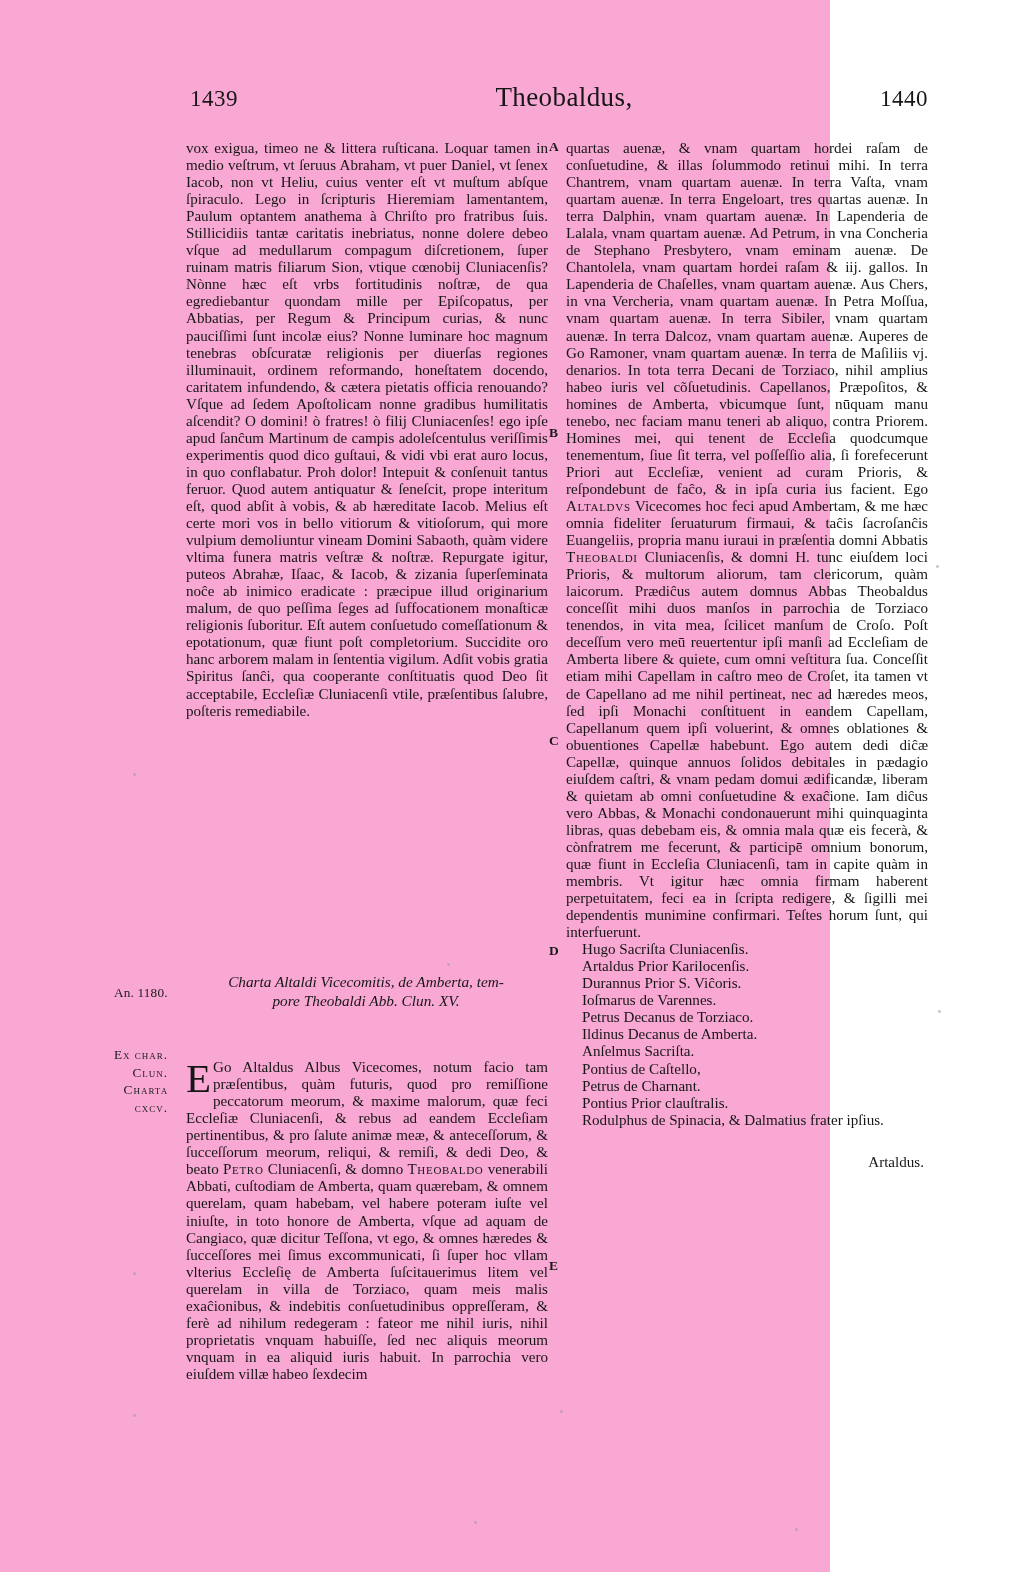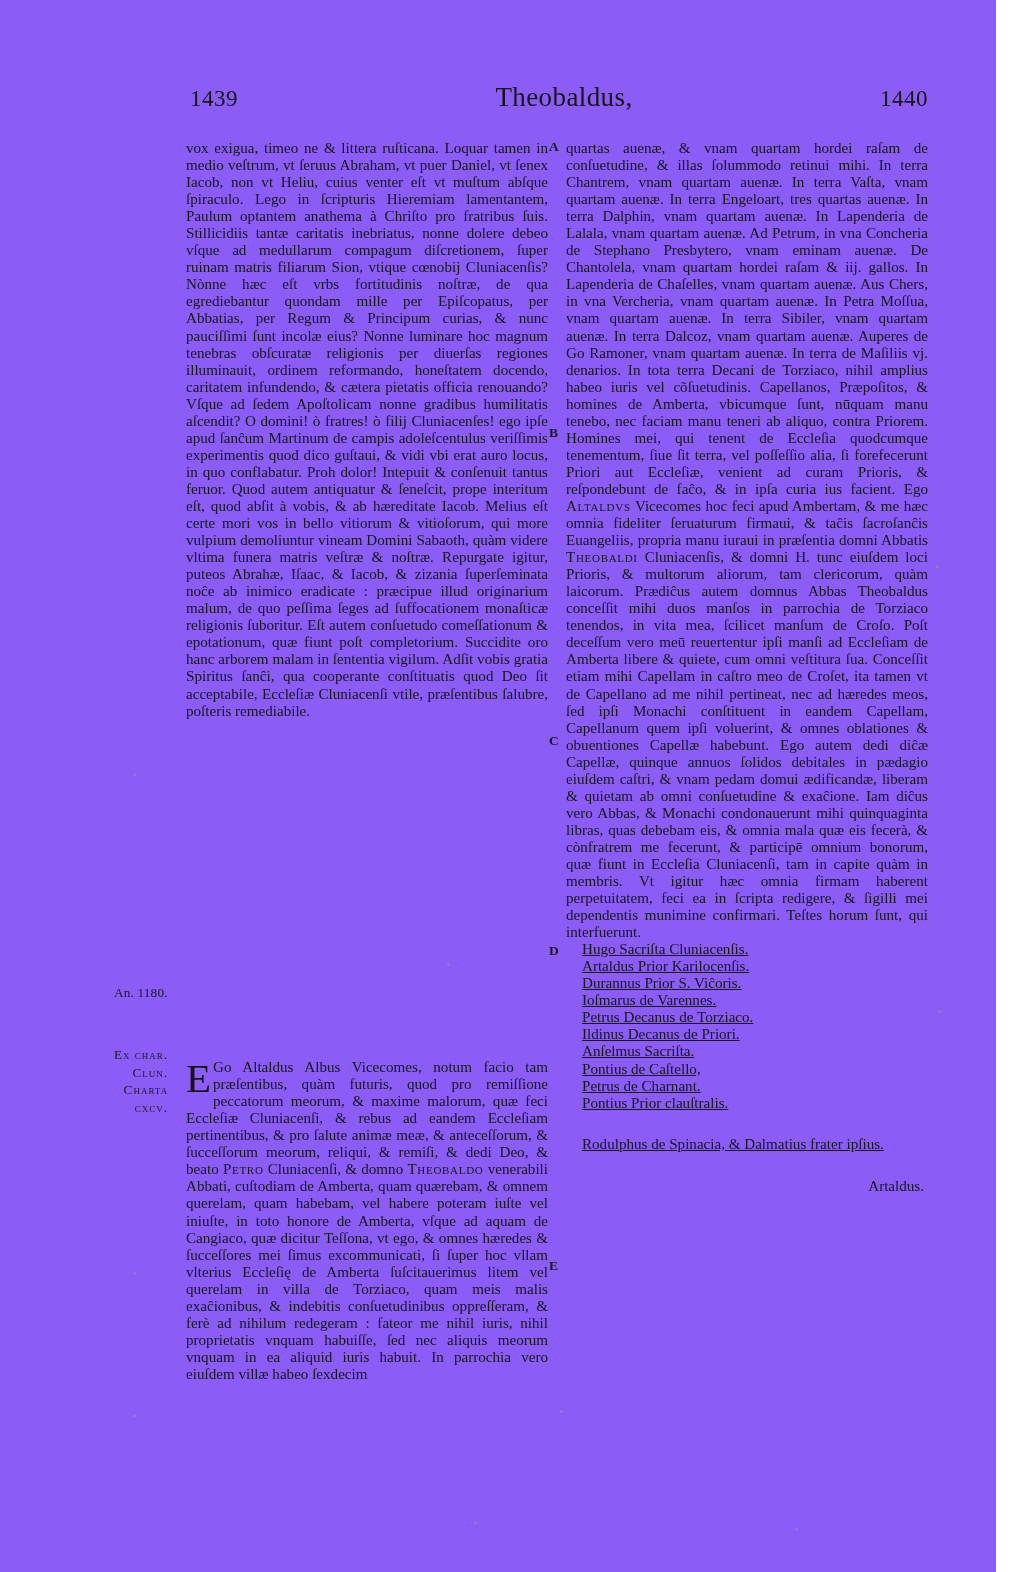--- a/index.html
+++ b/index.html
@@ -11,23 +11,23 @@
     width: 1024px;
     height: 1572px;
     position: relative;
     font-family: "Liberation Serif", "DejaVu Serif", serif;
     color: #161616;
     overflow: hidden;
   }
   .page {
     position: absolute;
     left: 0; top: 0;
-    width: 996px;
+    width: 830px;
     height: 1572px;
-    background: #8b5cf6;
+    background: #f9a8d4;
   }
 
   
   .runhead {
     position: absolute;
     left: 180px;
     top: 86px;
     width: 760px;
     height: 34px;
   }
@@ -137,27 +137,25 @@
 
   
   .witness-list {
     margin: 0;
     padding: 0;
     list-style: none;
   }
   .witness-list li {
     text-indent: 16px;
     white-space: nowrap;
-    text-decoration: underline;
   }
   .witness-wrap {
     white-space: normal;
     text-indent: 16px;
     text-align: justify;
-    margin-top: 24px;
   }
   .signature {
     text-align: right;
     margin-top: 25px;
     padding-right: 4px;
   }
 
   
   .speck {
     position: absolute;
@@ -180,20 +178,24 @@
   <span class="divletter" style="left:549px; top:139px;">A</span>
   <span class="divletter" style="left:549px; top:425px;">B</span>
   <span class="divletter" style="left:549px; top:733px;">C</span>
   <span class="divletter" style="left:549px; top:943px;">D</span>
   <span class="divletter" style="left:549px; top:1258px;">E</span>
 
   <div class="col col-left">
     <p>vox exigua, timeo ne &amp; littera ruſticana. Loquar tamen in medio veſtrum, vt ſeruus Abraham, vt puer Daniel, vt ſenex Iacob, non vt Heliu, cuius venter eſt vt muſtum abſque ſpiraculo. Lego in ſcripturis Hieremiam lamentantem, Paulum optantem anathema à Chriſto pro fratribus ſuis. Stillicidiis tantæ caritatis inebriatus, nonne dolere debeo vſque ad medullarum compagum diſcretionem, ſuper ruinam matris filiarum Sion, vtique cœnobij Cluniacenſis? Nònne hæc eſt vrbs fortitudinis noſtræ, de qua egrediebantur quondam mille per Epiſcopatus, per Abbatias, per Regum &amp; Principum curias, &amp; nunc pauciſſimi ſunt incolæ eius? Nonne luminare hoc magnum tenebras obſcuratæ religionis per diuerſas regiones illuminauit, ordinem reformando, honeſtatem docendo, caritatem infundendo, &amp; cætera pietatis officia renouando? Vſque ad ſedem Apoſtolicam nonne gradibus humilitatis aſcendit? O domini! ò fratres! ò filij Cluniacenſes! ego ipſe apud ſanĉum Martinum de campis adoleſcentulus veriſſimis experimentis quod dico guſtaui, &amp; vidi vbi erat auro locus, in quo conflabatur. Proh dolor! Intepuit &amp; conſenuit tantus feruor. Quod autem antiquatur &amp; ſeneſcit, prope interitum eſt, quod abſit à vobis, &amp; ab hæreditate Iacob. Melius eſt certe mori vos in bello vitiorum &amp; vitioſorum, qui more vulpium demoliuntur vineam Domini Sabaoth, quàm videre vltima funera matris veſtræ &amp; noſtræ. Repurgate igitur, puteos Abrahæ, Iſaac, &amp; Iacob, &amp; zizania ſuperſeminata noĉe ab inimico eradicate : præcipue illud originarium malum, de quo peſſima ſeges ad ſuffocationem monaſticæ religionis ſuboritur. Eſt autem conſuetudo comeſſationum &amp; epotationum, quæ fiunt poſt completorium. Succidite oro hanc arborem malam in ſententia vigilum. Adſit vobis gratia Spiritus ſanĉi, qua cooperante conſtituatis quod Deo ſit acceptabile, Eccleſiæ Cluniacenſi vtile, præſentibus ſalubre, poſteris remediabile.</p>
   </div>
 
+  <div class="charter-head">
+    <div>Charta Altaldi Vicecomitis, de Amberta, tem-</div>
+    <div>pore Theobaldi Abb. Clun. XV.</div>
+  </div>
 
   <div class="margin-note note-year">An. 1180.</div>
   <div class="margin-note note-source">
     <div>Ex char.</div>
     <div>Clun.</div>
     <div>Charta</div>
     <div>cxcv.</div>
   </div>
 
   <div class="charter-body">
@@ -202,21 +204,21 @@
 
   <div class="col col-right">
     <p><span>quartas auenæ, &amp; vnam quartam hordei raſam de conſuetudine, &amp; illas ſolummodo retinui mihi. In terra Chantrem, vnam quartam auenæ. In terra Vaſta, vnam quartam auenæ. In terra Engeloart, tres quartas auenæ. In terra Dalphin, vnam quartam auenæ. In Lapenderia de Lalala, vnam quartam auenæ. Ad Petrum, in vna Concheria de Stephano Presbytero, vnam eminam auenæ. De Chantolela, vnam quartam hordei raſam &amp; iij. gallos. In Lapenderia de Chaſelles, vnam quartam auenæ. </span><span class="it">Aus Chers</span><span>, in vna Vercheria, vnam quartam auenæ. In Petra Moſſua, vnam quartam auenæ. In terra Sibiler, vnam quartam auenæ. In terra Dalcoz, vnam quartam auenæ. Auperes de Go Ramoner, vnam quartam auenæ. In terra de Maſiliis vj. denarios. In tota terra Decani de Torziaco, nihil amplius habeo iuris vel cõſuetudinis. Capellanos, Præpoſitos, &amp; homines de Amberta, vbicumque ſunt, nūquam manu tenebo, nec faciam manu teneri ab aliquo, contra Priorem. Homines mei, qui tenent de Eccleſia quodcumque tenementum, ſiue ſit terra, vel poſſeſſio alia, ſi forefecerunt Priori aut Eccleſiæ, venient ad curam Prioris, &amp; reſpondebunt de faĉo, &amp; in ipſa curia ius facient. Ego </span><span class="sc">Altaldvs</span><span> Vicecomes hoc feci apud Ambertam, &amp; me hæc omnia fideliter ſeruaturum firmaui, &amp; taĉis ſacroſanĉis Euangeliis, propria manu iuraui in præſentia domni Abbatis </span><span class="sc">Theobaldi</span><span> Cluniacenſis, &amp; domni H. tunc eiuſdem loci Prioris, &amp; multorum aliorum, tam clericorum, quàm laicorum. Prædiĉus autem domnus Abbas Theobaldus conceſſit mihi duos manſos in parrochia de Torziaco tenendos, in vita mea, ſcilicet manſum de Croſo. Poſt deceſſum vero meū reuertentur ipſi manſi ad Eccleſiam de Amberta libere &amp; quiete, cum omni veſtitura ſua. Conceſſit etiam mihi Capellam in caſtro meo de Croſet, ita tamen vt de Capellano ad me nihil pertineat, nec ad hæredes meos, ſed ipſi Monachi conſtituent in eandem Capellam, Capellanum quem ipſi voluerint, &amp; omnes oblationes &amp; obuentiones Capellæ habebunt. Ego autem dedi diĉæ Capellæ, quinque annuos ſolidos debitales in pædagio eiuſdem caſtri, &amp; vnam pedam domui ædificandæ, liberam &amp; quietam ab omni conſuetudine &amp; exaĉione. Iam diĉus vero Abbas, &amp; Monachi condonauerunt mihi quinquaginta libras, quas debebam eis, &amp; omnia mala quæ eis fecerà, &amp; cònfratrem me fecerunt, &amp; participē omnium bonorum, quæ fiunt in Eccleſia Cluniacenſi, tam in capite quàm in membris. Vt igitur hæc omnia firmam haberent perpetuitatem, feci ea in ſcripta redigere, &amp; ſigilli mei dependentis munimine confirmari. Teſtes horum ſunt, qui interfuerunt.</span></p>
 
     <ul class="witness-list">
       <li>Hugo Sacriſta Cluniacenſis.</li>
       <li>Artaldus Prior Karilocenſis.</li>
       <li>Durannus Prior S. Viĉoris.</li>
       <li>Ioſmarus de Varennes.</li>
       <li>Petrus Decanus de Torziaco.</li>
-      <li>Ildinus Decanus de Priori.</li>
+      <li>Ildinus Decanus de Amberta.</li>
       <li>Anſelmus Sacriſta.</li>
       <li>Pontius de Caſtello,</li>
       <li>Petrus de Charnant.</li>
       <li>Pontius Prior clauſtralis.</li>
       <li class="witness-wrap">Rodulphus de Spinacia, &amp; Dalmatius frater ipſius.</li>
     </ul>
 
     <div class="signature">Artaldus.</div>
   </div>
 

